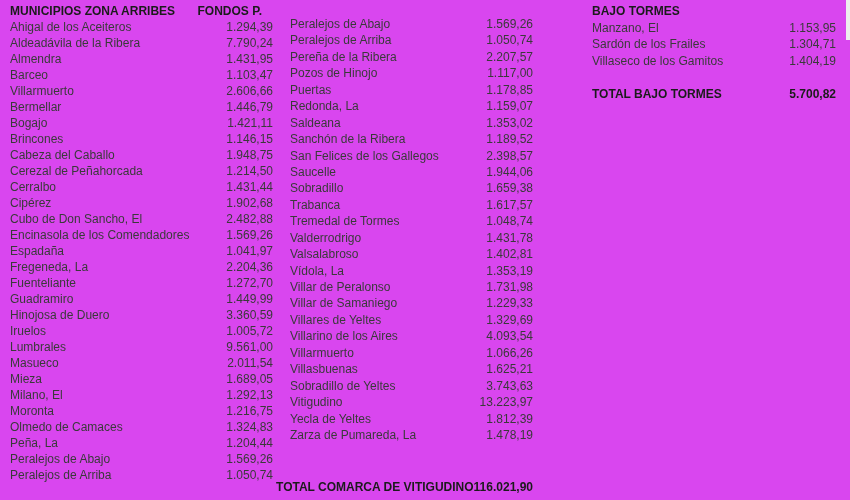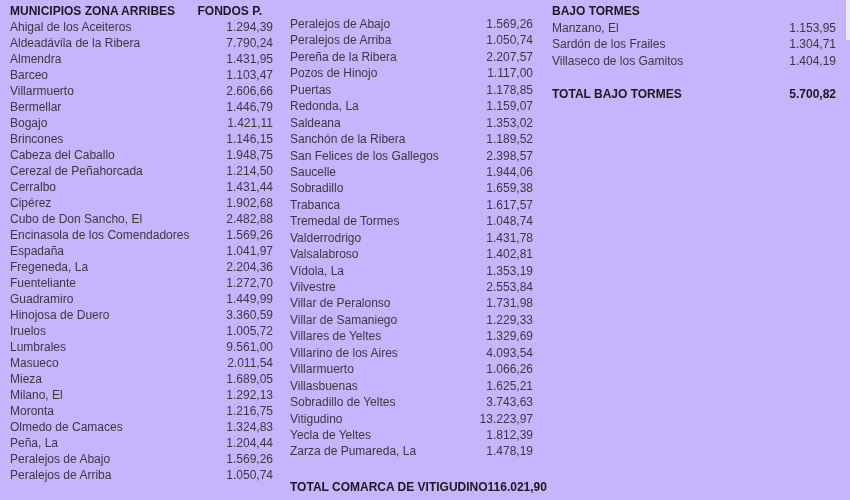--- a/index.html
+++ b/index.html
@@ -1,56 +1,56 @@
 <!DOCTYPE html>
 <html><head>
 <meta charset="utf-8">
 <style>
   html, body { margin: 0; padding: 0; }
   .sheet {
     position: relative;
     width: 850px;
     height: 500px;
-    background: #c4b5fd;
+    background: #d946ef;
     font-family: "Liberation Sans", sans-serif;
     font-size: 12px;
     color: #3a3a3a;
     overflow: hidden;
   }
   .col { position: absolute; }
   .col-left  { left: 10px;  top: 3px;  width: 263px; }
   .col-mid   { left: 290px; top: 16px; width: 243px; }
   .col-right { left: 552px; top: 3px;  width: 284px; }
 
   .row {
     display: flex;
     justify-content: space-between;
     align-items: baseline;
     white-space: nowrap;
     overflow: visible;
   }
   .col-left  .row { height: 16px;    line-height: 16px; }
   .col-mid   .row { height: 16.45px; line-height: 16.45px; }
-  .col-right .row { height: 16.5px;  line-height: 16.5px; }
+  .col-right .row { height: 16.5px;  line-height: 16.5px; margin-left: 40px; }
 
   .name { text-align: left; }
   .val  { text-align: right; }
 
   .bold { font-weight: bold; color: #1b1b1b; }
   .fondos-hdr { padding-right: 11px; }
 
   .mid-total {
     position: absolute;
     left: 290px;
     top: 479px;
     width: 243px;
     height: 16px;
     line-height: 16px;
     display: flex;
-    justify-content: flex-start;
+    justify-content: flex-end;
     white-space: nowrap;
   }
   .spacer-row { height: 16.5px; }
 
   .corner-strip {
     position: absolute;
     top: 0;
     right: 0;
     width: 4px;
     height: 40px;
@@ -247,24 +247,20 @@
       </div>
         <div class="row">
         <span class="name">Valsalabroso</span>
         <span class="val">1.402,81</span>
       </div>
         <div class="row">
         <span class="name">Vídola, La</span>
         <span class="val">1.353,19</span>
       </div>
         <div class="row">
-        <span class="name">Vilvestre</span>
-        <span class="val">2.553,84</span>
-      </div>
-        <div class="row">
         <span class="name">Villar de Peralonso</span>
         <span class="val">1.731,98</span>
       </div>
         <div class="row">
         <span class="name">Villar de Samaniego</span>
         <span class="val">1.229,33</span>
       </div>
         <div class="row">
         <span class="name">Villares de Yeltes</span>
         <span class="val">1.329,69</span>

